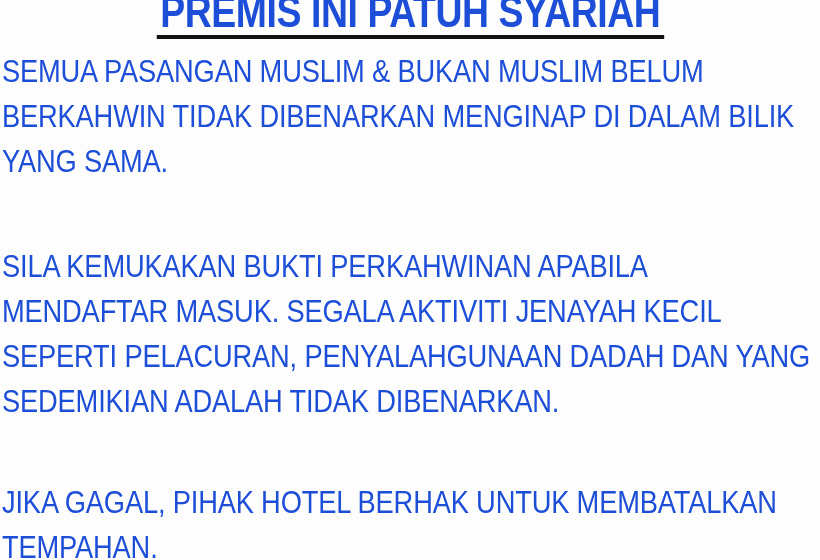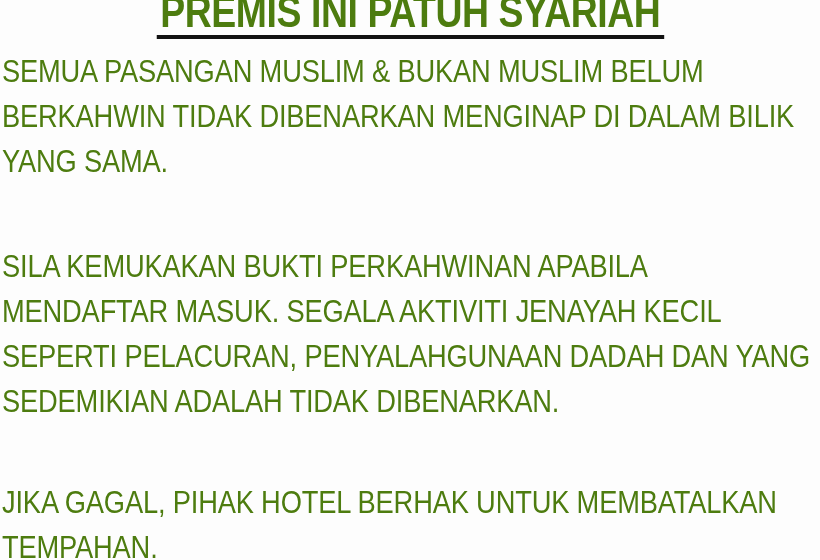--- a/index.html
+++ b/index.html
@@ -7,21 +7,21 @@
     padding: 0;
     background: #ffffff;
   }
   .page {
     position: relative;
     width: 820px;
     height: 560px;
     background: #fdfdfd;
     overflow: hidden;
     font-family: "Liberation Sans", "DejaVu Sans", sans-serif;
-    color: #4d7c0f;
+    color: #1d4ed8;
   }
   .title-row {
     position: absolute;
     top: -10px;
     left: 0;
     right: 0;
     text-align: center;
     white-space: nowrap;
   }
   .title-text {

